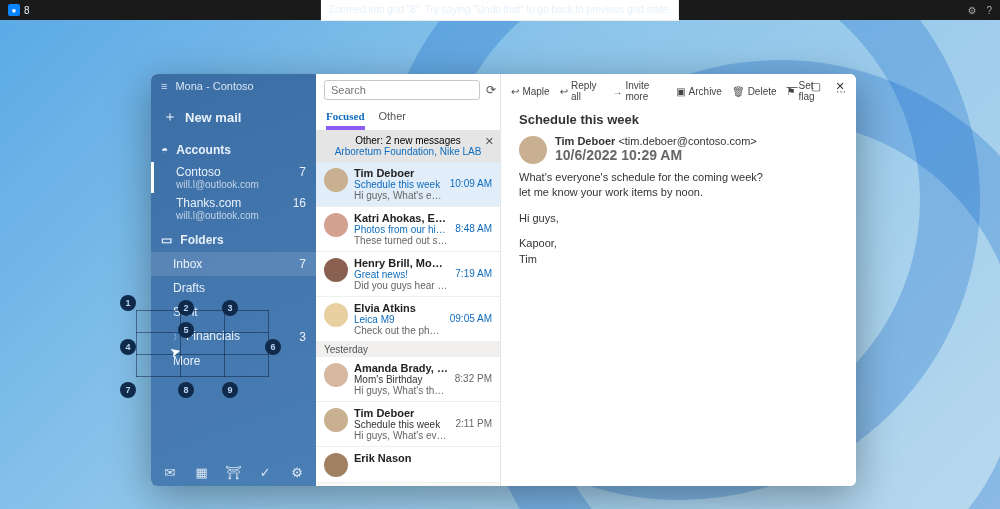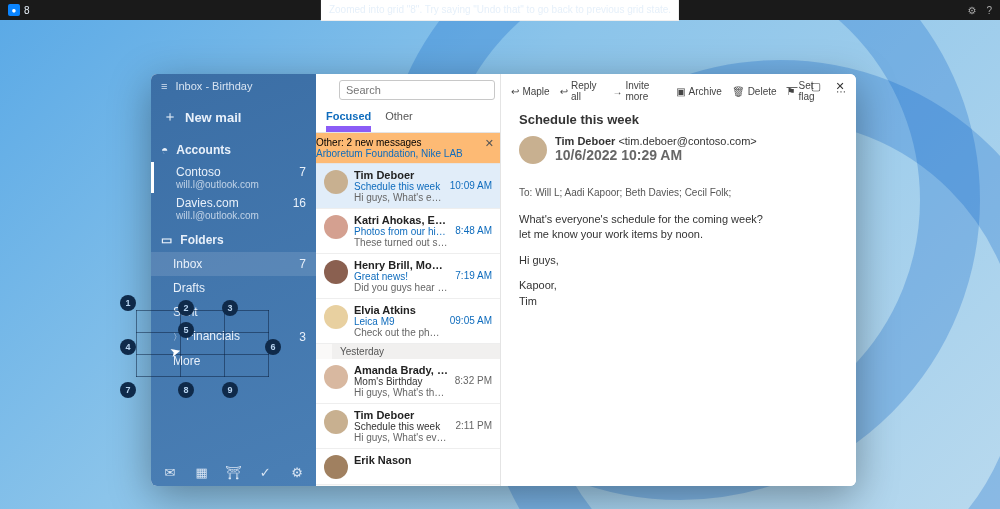--- a/index.html
+++ b/index.html
@@ -29,46 +29,46 @@
   .acct .em{font-size:10px;opacity:.75;}
   .acct-row{display:flex;justify-content:space-between;align-items:center;}
   .folders{margin-top:4px;}
   .fld{padding:5px 10px 5px 22px;font-size:12px;display:flex;justify-content:space-between;align-items:center;}
   .fld.sel{background:rgba(255,255,255,.12);}
   .fld .chev{font-size:9px;margin-right:4px;opacity:.8;}
   .bottombar{margin-top:auto;display:flex;justify-content:space-between;padding:6px 10px;font-size:13px;opacity:.9;}
   .bottombar span{width:18px;text-align:center;}
   
   .mlist{width:185px;border-right:1px solid #e4e4e4;display:flex;flex-direction:column;background:#faf9f8;}
-  .search-row{display:flex;align-items:center;gap:6px;padding:6px 23px;background:#fff;}
+  .search-row{display:flex;align-items:center;gap:6px;padding:6px 8px;background:#fff;}
   .search{flex:1;border:1px solid #c8c8c8;border-radius:3px;padding:3px 6px;font-size:11px;color:#666;}
   .search-row .ic{font-size:12px;color:#555;}
   .tabs{display:flex;gap:14px;padding:4px 10px 0;font-size:11px;background:#fff;}
   .tabs .t{padding-bottom:4px;color:#555;}
-  .tabs .t.act{color:#0f6cbd;border-bottom:6px solid #8b5cf6;font-weight:600;}
-  .other-bar{background:#fdba74;padding:4px 0;font-size:10px;position:relative;border-bottom:1px solid #e4e4e4;border-top:1px solid #e4e4e4;}
+  .tabs .t.act{color:#0f6cbd;border-bottom:4px solid #8b5cf6;font-weight:600;font-family:Liberation Serif, serif;}
+  .other-bar{background:#e5e5e5;padding:4px 0;font-size:10px;position:relative;border-bottom:1px solid #e4e4e4;border-top:1px solid #e4e4e4;text-align:center;}
   .other-bar .lk{color:#0f6cbd;}
   .other-bar .x{position:absolute;right:6px;top:4px;color:#555;font-size:11px;}
   .items{flex:1;overflow:hidden;}
   .msg{display:flex;gap:6px;padding:5px 8px;border-bottom:1px solid #eee;font-size:10px;background:#fff;}
   .msg.sel{background:#e1edf9;}
   .av{width:24px;height:24px;border-radius:50%;background:#c8b090;flex:none;margin-top:1px;}
   .mbody{flex:1;min-width:0;}
   .from{font-size:11px;font-weight:600;color:#222;white-space:nowrap;overflow:hidden;text-overflow:ellipsis;}
   .subj{color:#0f6cbd;font-size:10px;white-space:nowrap;overflow:hidden;text-overflow:ellipsis;}
   .prev{color:#666;white-space:nowrap;overflow:hidden;text-overflow:ellipsis;}
   .time{font-size:10px;color:#0f6cbd;white-space:nowrap;align-self:flex-start;margin-top:11px;}
-  .daysep{background:#f1f0ef;font-size:10px;color:#555;padding:2px 8px;margin-left:16px;}
+  .daysep{background:#f1f0ef;font-size:10px;color:#555;padding:2px 8px;}
   
   .pane{flex:1;display:flex;flex-direction:column;background:#fff;}
   .toolbar{display:flex;gap:10px;justify-content:flex-end;padding:6px 10px;font-size:10px;color:#444;}
   .toolbar span{display:flex;align-items:center;gap:3px;}
   .pane-body{padding:4px 18px;font-size:11px;color:#333;}
   .pane-body h3{font-size:13px;font-weight:600;margin-bottom:8px;}
-  .sender-row{display:flex;gap:8px;align-items:flex-start;margin-bottom:23px;}
+  .sender-row{display:flex;gap:8px;align-items:flex-start;margin-bottom:6px;}
   .sender-row .av{width:28px;height:28px;}
   .sname{font-weight:600;font-size:11px;}
   .sdate{font-size:14px;color:#666;font-weight:bold;}
   .to-row{font-size:10px;color:#555;margin:4px 0 14px;}
   .body p{margin-bottom:10px;line-height:1.4;}
   
   .vgrid{position:absolute;top:310px;left:136px;z-index:40;}
   .vgrid table{border-collapse:collapse;}
   .vgrid td{width:44px;height:22px;border:1px solid rgba(10,30,60,.5);}
   .vnum{position:absolute;width:16px;height:16px;border-radius:50%;background:#0f2a4a;color:#b8d4f0;font-size:9px;display:flex;align-items:center;justify-content:center;font-weight:600;z-index:41;}
@@ -96,40 +96,40 @@
 <div class="win">
   <div class="win-chrome">
     <span>—</span>
     <span>▢</span>
     <span>✕</span>
   </div>
 
   <div class="sidebar">
     <div class="sb-title">
       <span>≡</span>
-      <span style="flex:1;text-align:left;margin-left:8px;">Inbox - Birthday</span>
+      <span style="flex:1;text-align:left;margin-left:8px;">Mona - Contoso</span>
     </div>
     <div class="newmail">
       <span class="plus">＋</span>
       <span>New mail</span>
     </div>
     <div class="sect">
       <span>◓</span>
       <span>Accounts</span>
     </div>
     <div class="acct sel">
       <div class="acct-row">
           <span class="nm">Contoso</span>
           <span>7</span>
         </div>
       <div class="em">will.l@outlook.com</div>
     </div>
     <div class="acct">
       <div class="acct-row">
-          <span class="nm">Davies.com</span>
+          <span class="nm">Thanks.com</span>
           <span>16</span>
         </div>
       <div class="em">will.l@outlook.com</div>
     </div>
     <div class="sect folders">
       <span>▭</span>
       <span>Folders</span>
     </div>
     <div class="fld sel">
         <span>Inbox</span>
@@ -252,21 +252,20 @@
     </div>
     <div class="pane-body">
       <h3>Schedule this week</h3>
       <div class="sender-row">
         <div class="av"></div>
         <div>
           <div><span class="sname">Tim Deboer</span> <span>&lt;tim.deboer@contoso.com&gt;</span></div>
           <div class="sdate">10/6/2022 10:29 AM</div>
         </div>
       </div>
-      <div class="to-row"><span>To:</span> <span>Will L; Aadi Kapoor; Beth Davies; Cecil Folk;</span></div>
       <div class="body">
         <p style="white-space:pre-line">What's everyone's schedule for the coming week?
 let me know your work items by noon.</p>
         <p>Hi guys,</p>
         <p style="white-space:pre-line">Kapoor,
 Tim</p>
       </div>
     </div>
   </div>
 </div>

